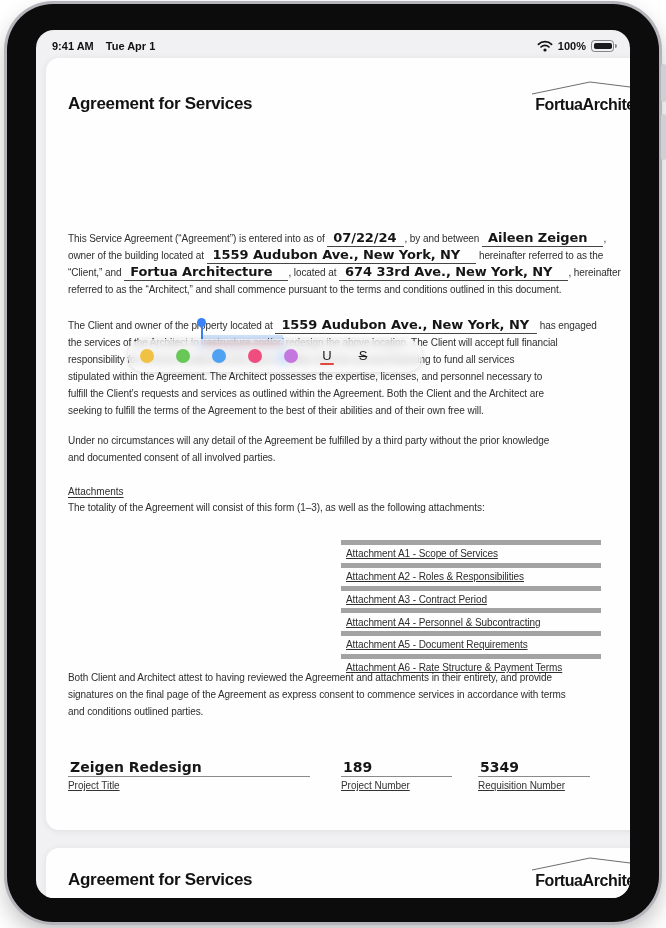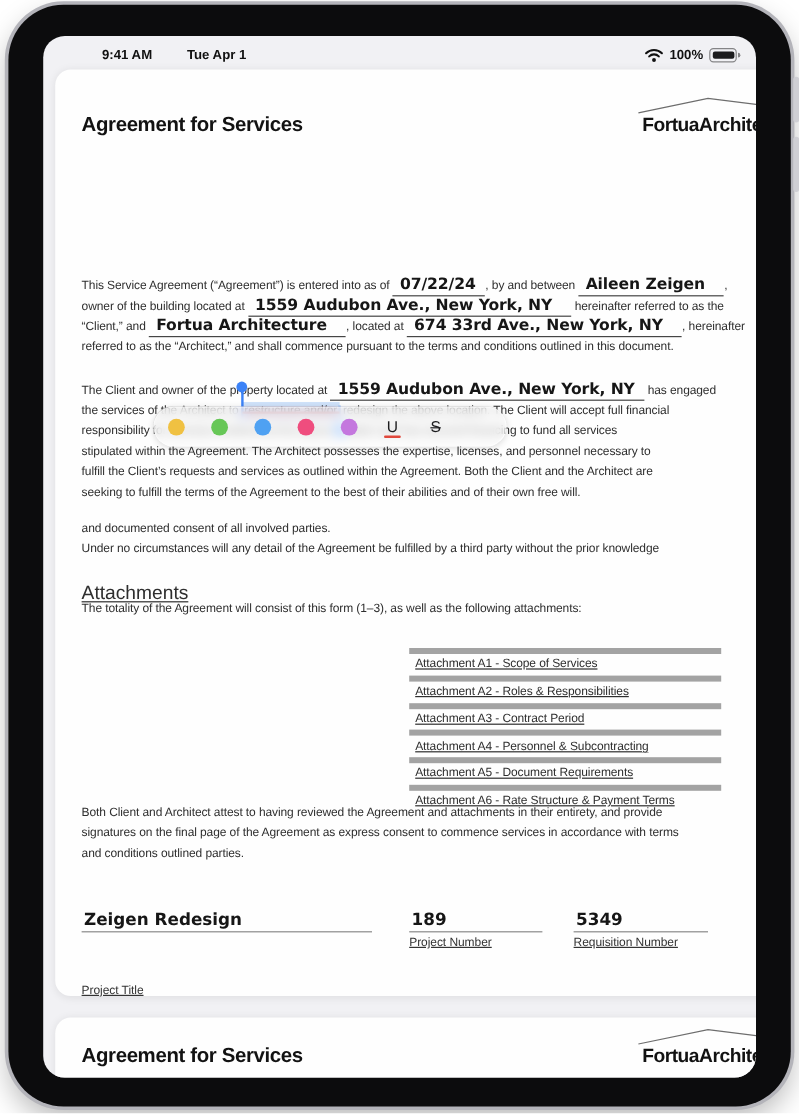--- a/index.html
+++ b/index.html
@@ -13,21 +13,21 @@
   .vol-btn { position:absolute; width:5px; border-radius:3px; background:#cfcfd4; right:-7px; }
   .vol1 { top:60px; height:38px; } .vol2 { top:110px; height:46px; }
 
   .screen { position:absolute; left:29px; top:26px; width:594px; height:868px;
             background:#f1f1f4; border-radius:18px; overflow:hidden; }
 
   
   .statusbar { position:absolute; top:0; left:0; right:0; height:28px; display:flex;
                justify-content:space-between; align-items:center; padding:4px 16px 0;
                font-size:11px; font-weight:600; color:#111; }
-  .status-left { display:flex; gap:29px;margin-left:33px; }
+  .status-left { display:flex; gap:12px; }
   .status-right { display:flex; align-items:center; gap:5px; }
   .batt { position:relative; width:23px; height:11.5px; border:1px solid rgba(0,0,0,0.45);
           border-radius:3.5px; }
   .batt::before { content:''; position:absolute; inset:1.5px; background:#1c1c1e; border-radius:1.8px; }
   .batt::after { content:''; position:absolute; right:-3.5px; top:3.2px; width:2px; height:4px;
                  background:rgba(0,0,0,0.45); border-radius:0 2px 2px 0; }
 
   
   .page { position:absolute; left:10px; width:652px; background:#fefefe; border-radius:13px;
           box-shadow:0 1px 7px rgba(0,0,0,0.08); }
@@ -67,31 +67,31 @@
                  box-shadow:0 1px 6px rgba(0,0,0,0.16), inset 0 0 0 0.5px rgba(255,255,255,0.65);
                  display:flex; align-items:center; padding-left:12px; gap:22px; }
   .dot { width:14px; height:14px; border-radius:50%; flex:0 0 auto; }
   .fmt-btn { width:14px; text-align:center; font-size:13px; font-weight:500; color:#1c1c1e;
              line-height:33px; flex:0 0 auto; position:relative; }
   .u-btn::after { content:''; position:absolute; left:0; right:0; bottom:7px; height:1.8px;
                   background:#e0483c; border-radius:1px; }
   .s-btn { text-decoration:line-through; text-decoration-thickness:1.3px; }
 
   
-  .att-head { position:absolute; left:22px; top:428px; font-size:16px; color:#2e2e2e;
+  .att-head { position:absolute; left:22px; top:428px; font-size:10px; color:#2e2e2e;
               text-decoration:underline; text-underline-offset:2px; }
   .att-intro { position:absolute; left:22px; top:444px; font-size:10px; letter-spacing:-0.08px; color:#2e2e2e; }
   .att-table { position:absolute; left:295px; top:482px; width:260px; }
   .att-row { border-top:5px solid #a3a3a3; padding:3.2px 0 3.6px 5px; font-size:10px;
              letter-spacing:-0.08px; color:#2e2e2e; white-space:nowrap;text-decoration:underline; }
 
   
   .sigs { position:absolute; left:22px; top:695px; display:flex; }
   .sig-col { display:flex; flex-direction:column; }
-  .c1 { width:242px; margin-right:31px;gap:40px; } .c2 { width:111px; margin-right:26px; } .c3 { width:112px; }
+  .c1 { width:242px; margin-right:31px; } .c2 { width:111px; margin-right:26px; } .c3 { width:112px; }
   .sig-value { font-family:cursive, "DejaVu Sans", sans-serif; font-size:14px; font-weight:700;
                color:#161616; height:24px; display:flex; align-items:flex-end; padding:0 0 1px 2px;
                border-bottom:1px solid #8a8a8a; }
   .sig-label { font-size:10px; color:#333; padding-top:3px; letter-spacing:-0.05px;text-decoration:underline; }
 </style>
 </head>
 <body>
 
 <div class="stage">
   <div class="device">
@@ -148,22 +148,22 @@
           <span class="dot" style="background-color: rgb(240, 193, 66);"></span>
           <span class="dot" style="background-color: rgb(103, 199, 87);"></span>
           <span class="dot" style="background-color: rgb(79, 161, 242);"></span>
           <span class="dot" style="background-color: rgb(239, 77, 126);"></span>
           <span class="dot" style="background-color: rgb(196, 119, 222);"></span>
           <span class="fmt-btn u-btn">U</span>
           <span class="fmt-btn s-btn">S</span>
         </div>
 
         <div class="bodytext p3">
+          <div class="line"><span>Under no circumstances will any detail of the Agreement be fulfilled by a third party without the prior knowledge</span></div>
           <div class="line"><span>and documented consent of all involved parties.</span></div>
-          <div class="line"><span>Under no circumstances will any detail of the Agreement be fulfilled by a third party without the prior knowledge</span></div>
         </div>
 
         <div class="att-head">Attachments</div>
         <div class="att-intro">The totality of the Agreement will consist of this form (1–3), as well as the following attachments:</div>
         <div class="att-table">
           <div class="att-row">Attachment A1 - Scope of Services</div>
           <div class="att-row">Attachment A2 - Roles &amp; Responsibilities</div>
           <div class="att-row">Attachment A3 - Contract Period</div>
           <div class="att-row">Attachment A4 - Personnel &amp; Subcontracting</div>
           <div class="att-row">Attachment A5 - Document Requirements</div>

